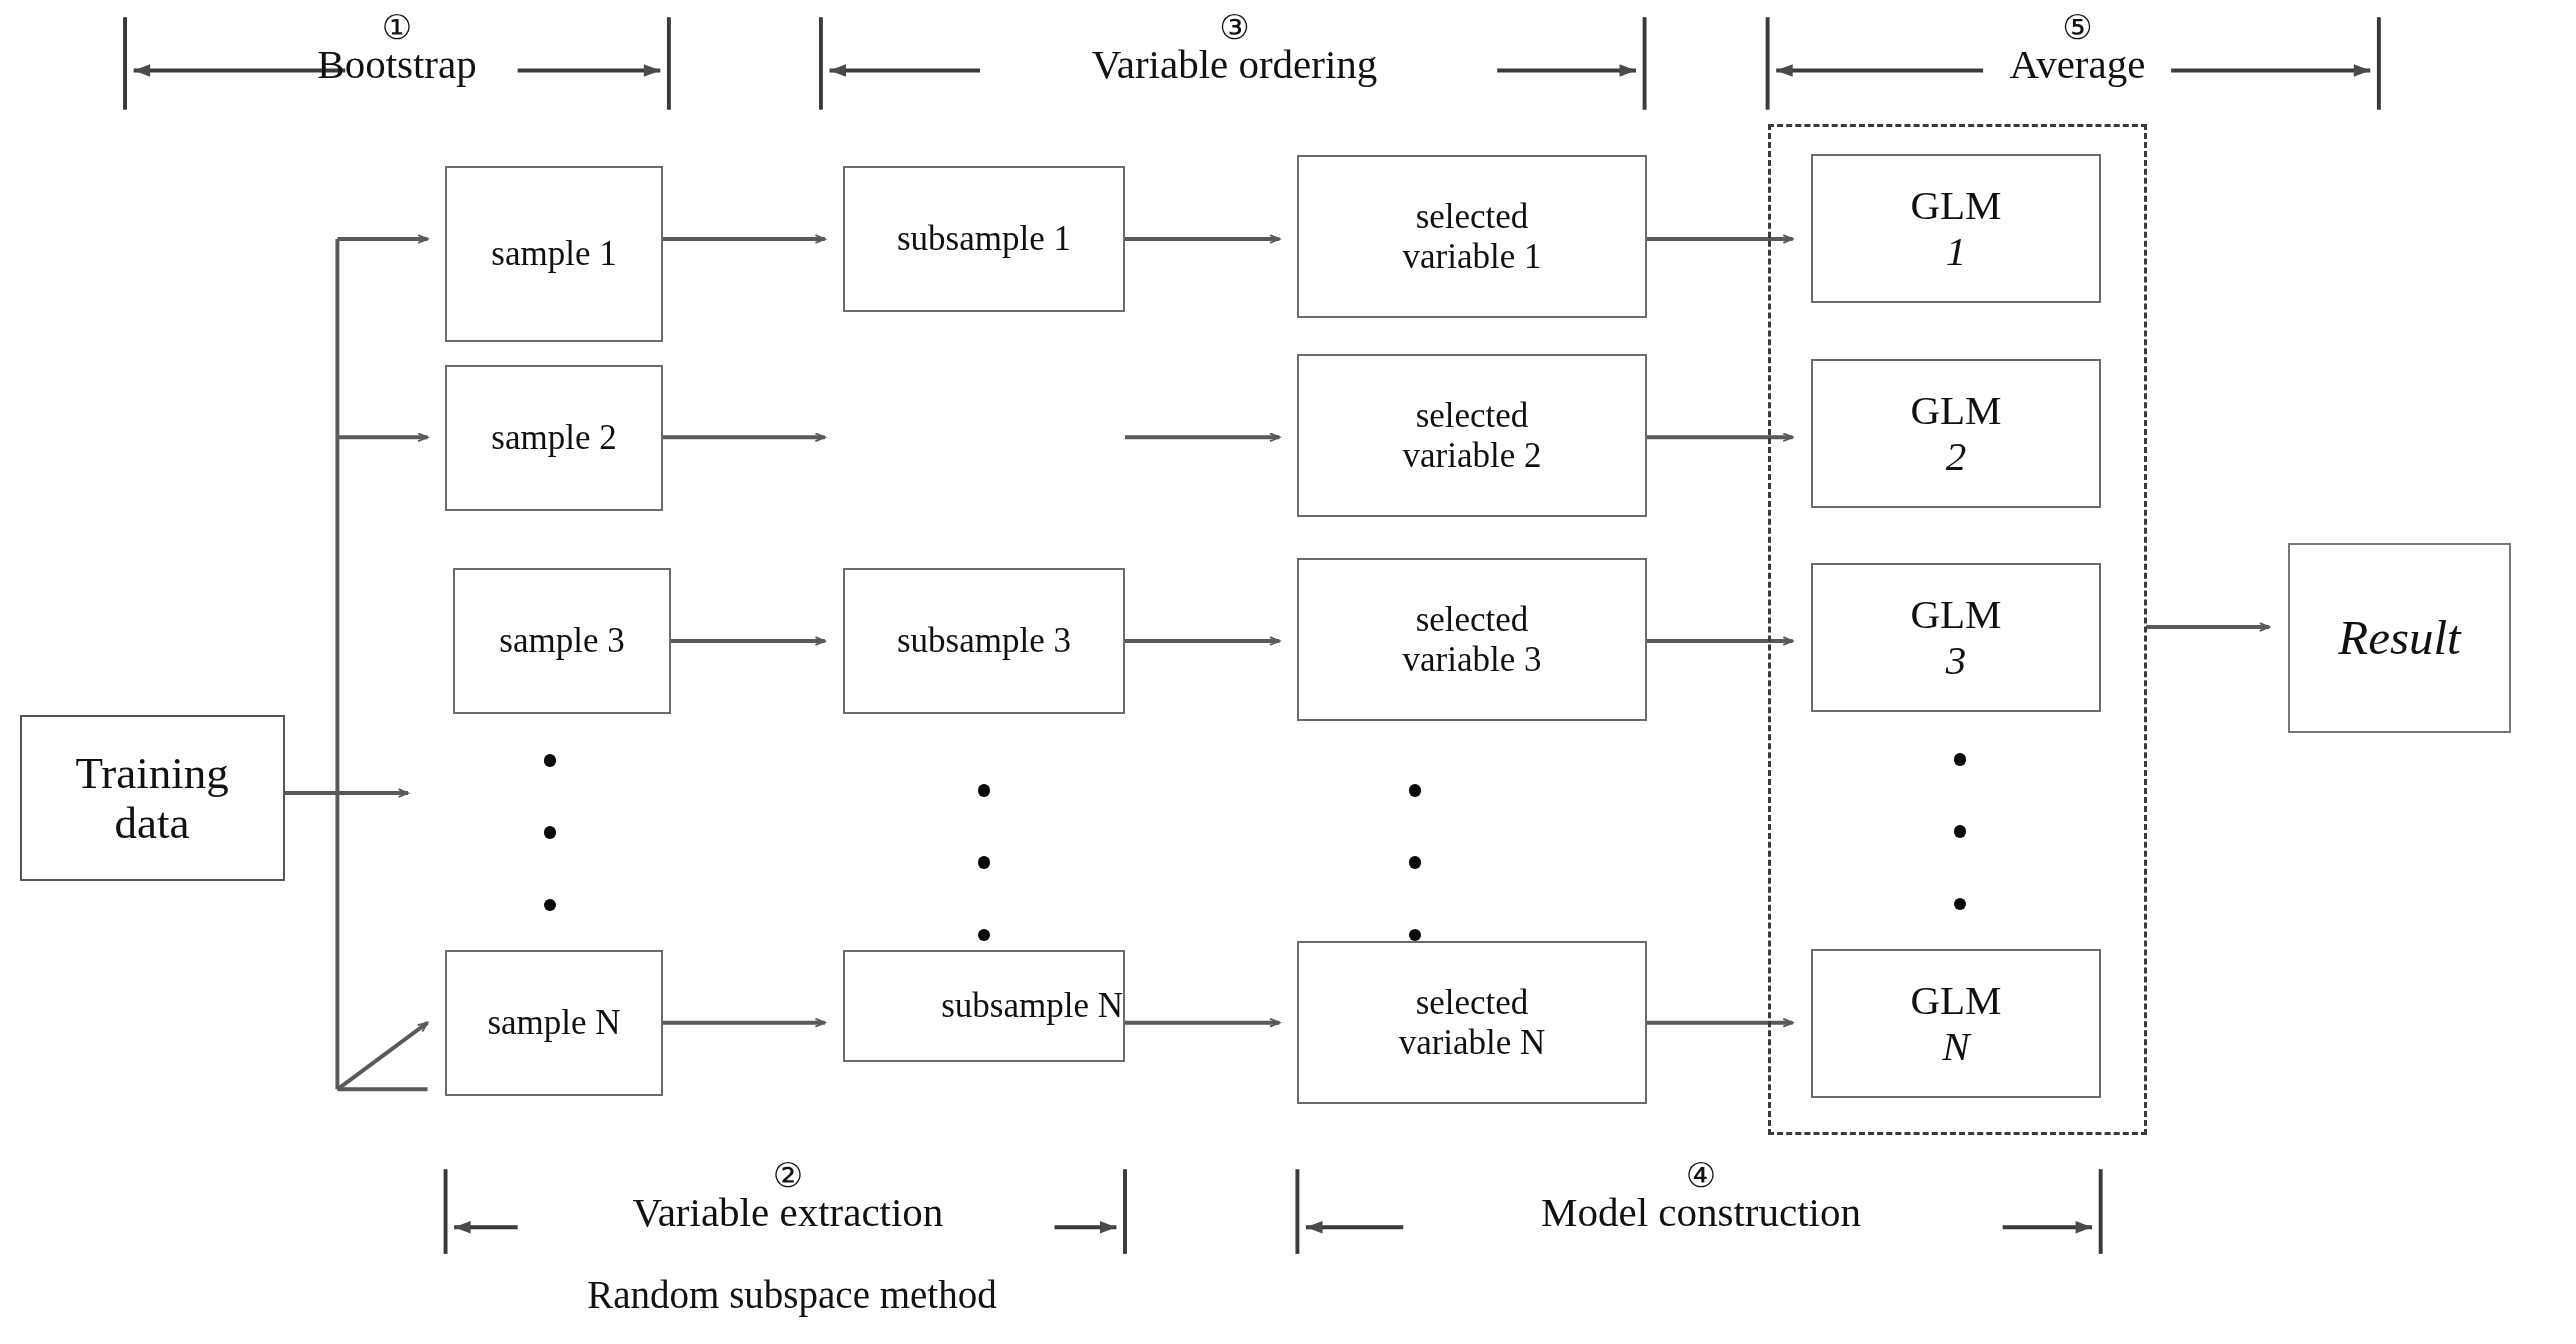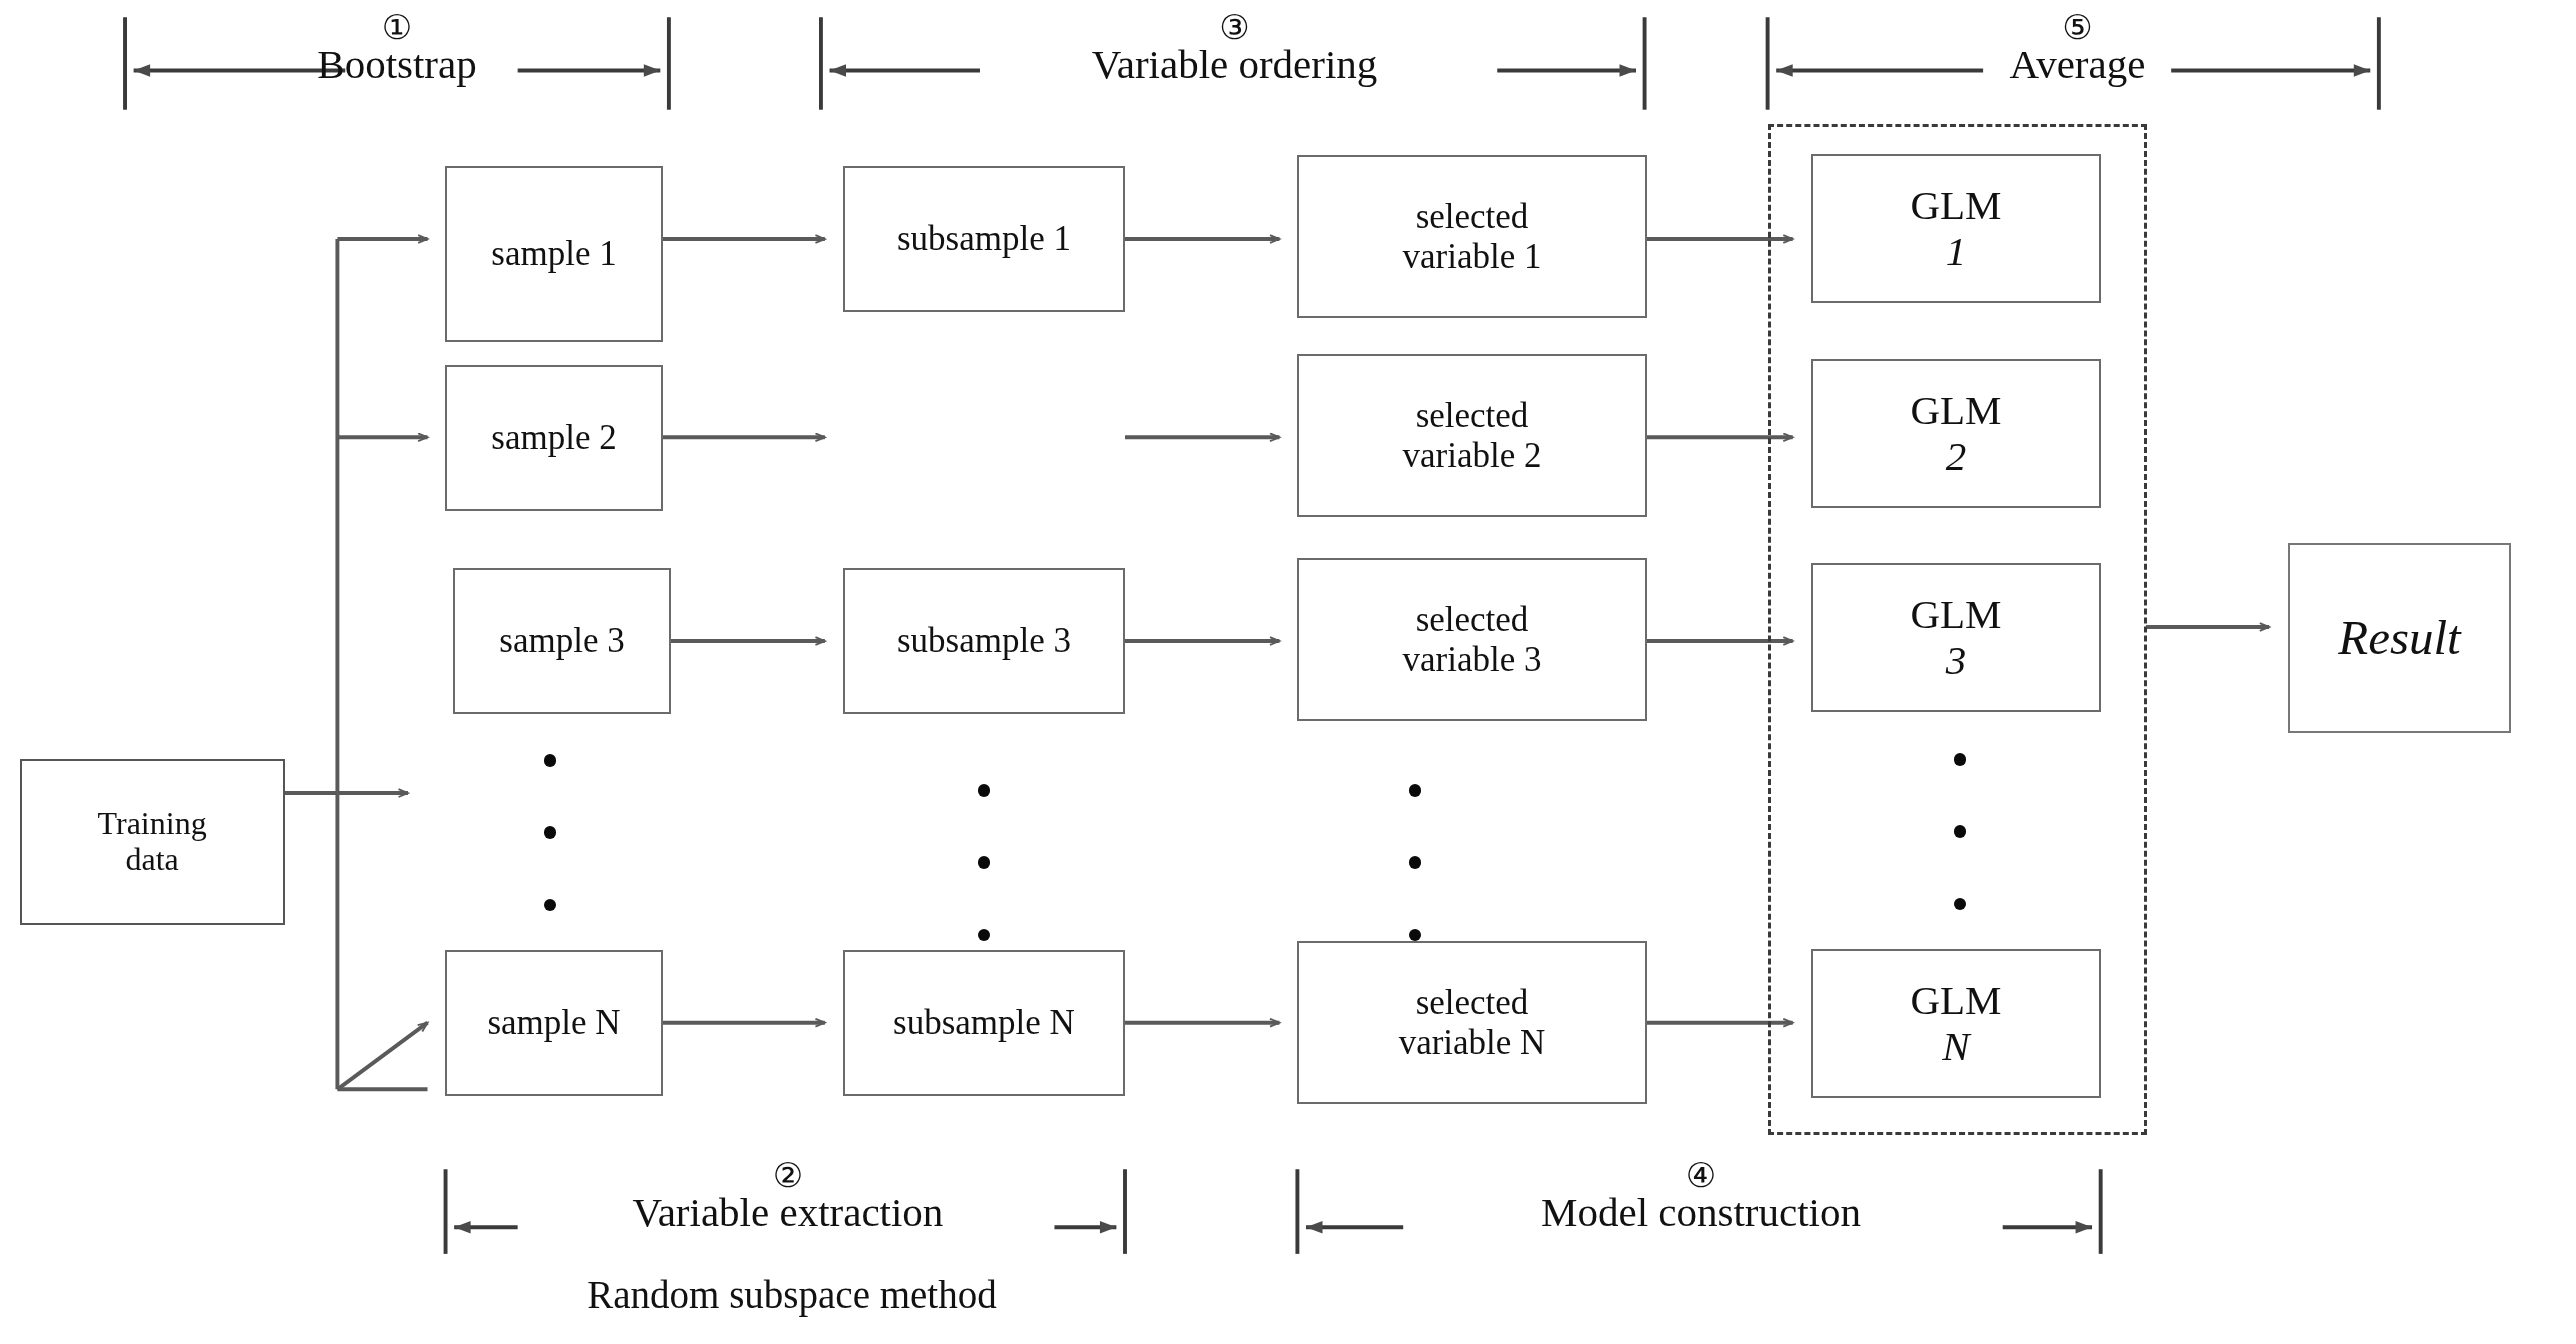--- a/index.html
+++ b/index.html
@@ -11,21 +11,21 @@
   .box{position:absolute;box-sizing:border-box;background:#fff;
        border:2.4px solid #6b6b6b;display:flex;align-items:center;
        justify-content:center;text-align:center;line-height:1.12;}
   .box span{display:block;}
 
   .b-sample{font-size:35px;}
   .b-sub{font-size:35px;}
   .b-sel{font-size:35px;}
   .b-glm{font-size:41px;}
   .b-glm i{font-style:italic;}
-  .b-train{font-size:32px;border-width:2.4px;border-color:#555;margin-top:44px;}
+  .b-train{font-size:45px;border-width:2.4px;border-color:#555;}
   .b-result{font-size:49px;border-width:2.4px;border-color:#777;}
 
   .dashbox{position:absolute;box-sizing:border-box;
            border:3.1px dashed #3a3a3a;background:transparent;}
 
   .seclabel{position:absolute;text-align:center;white-space:nowrap;}
   .seclabel .circnum{display:block;font-size:34px;line-height:1;margin-bottom:-1.6px;}
   .seclabel .txt{display:block;font-size:41px;line-height:1.05;}
   .subnote{position:absolute;text-align:center;white-space:nowrap;font-size:39px;}
 
@@ -190,21 +190,21 @@
   </div>
   <div class="dots" style="left:1952px;top:753px;width:15.7px;height:157px;">
     <i></i>
     <i></i>
     <i></i>
   </div>
 
   <div class="box b-sample" style="left:445px;top:950px;width:218px;height:146px;">
     <span>sample N</span>
   </div>
-  <div class="box b-sub" style="left:843px;top:950px;width:282px;height:146px;">
+  <div class="box b-sub" style="left:843px;top:950px;width:282px;height:112px;justify-content:flex-end;">
     <span>subsample N</span>
   </div>
   <div class="box b-sel" style="left:1297px;top:941px;width:350px;height:163px;">
     <span>
       <span>selected</span>
       <span>variable N</span>
     </span>
   </div>
   <div class="box b-glm" style="left:1811px;top:949px;width:290px;height:149px;">
     <span><span>GLM </span><i>N</i></span>

